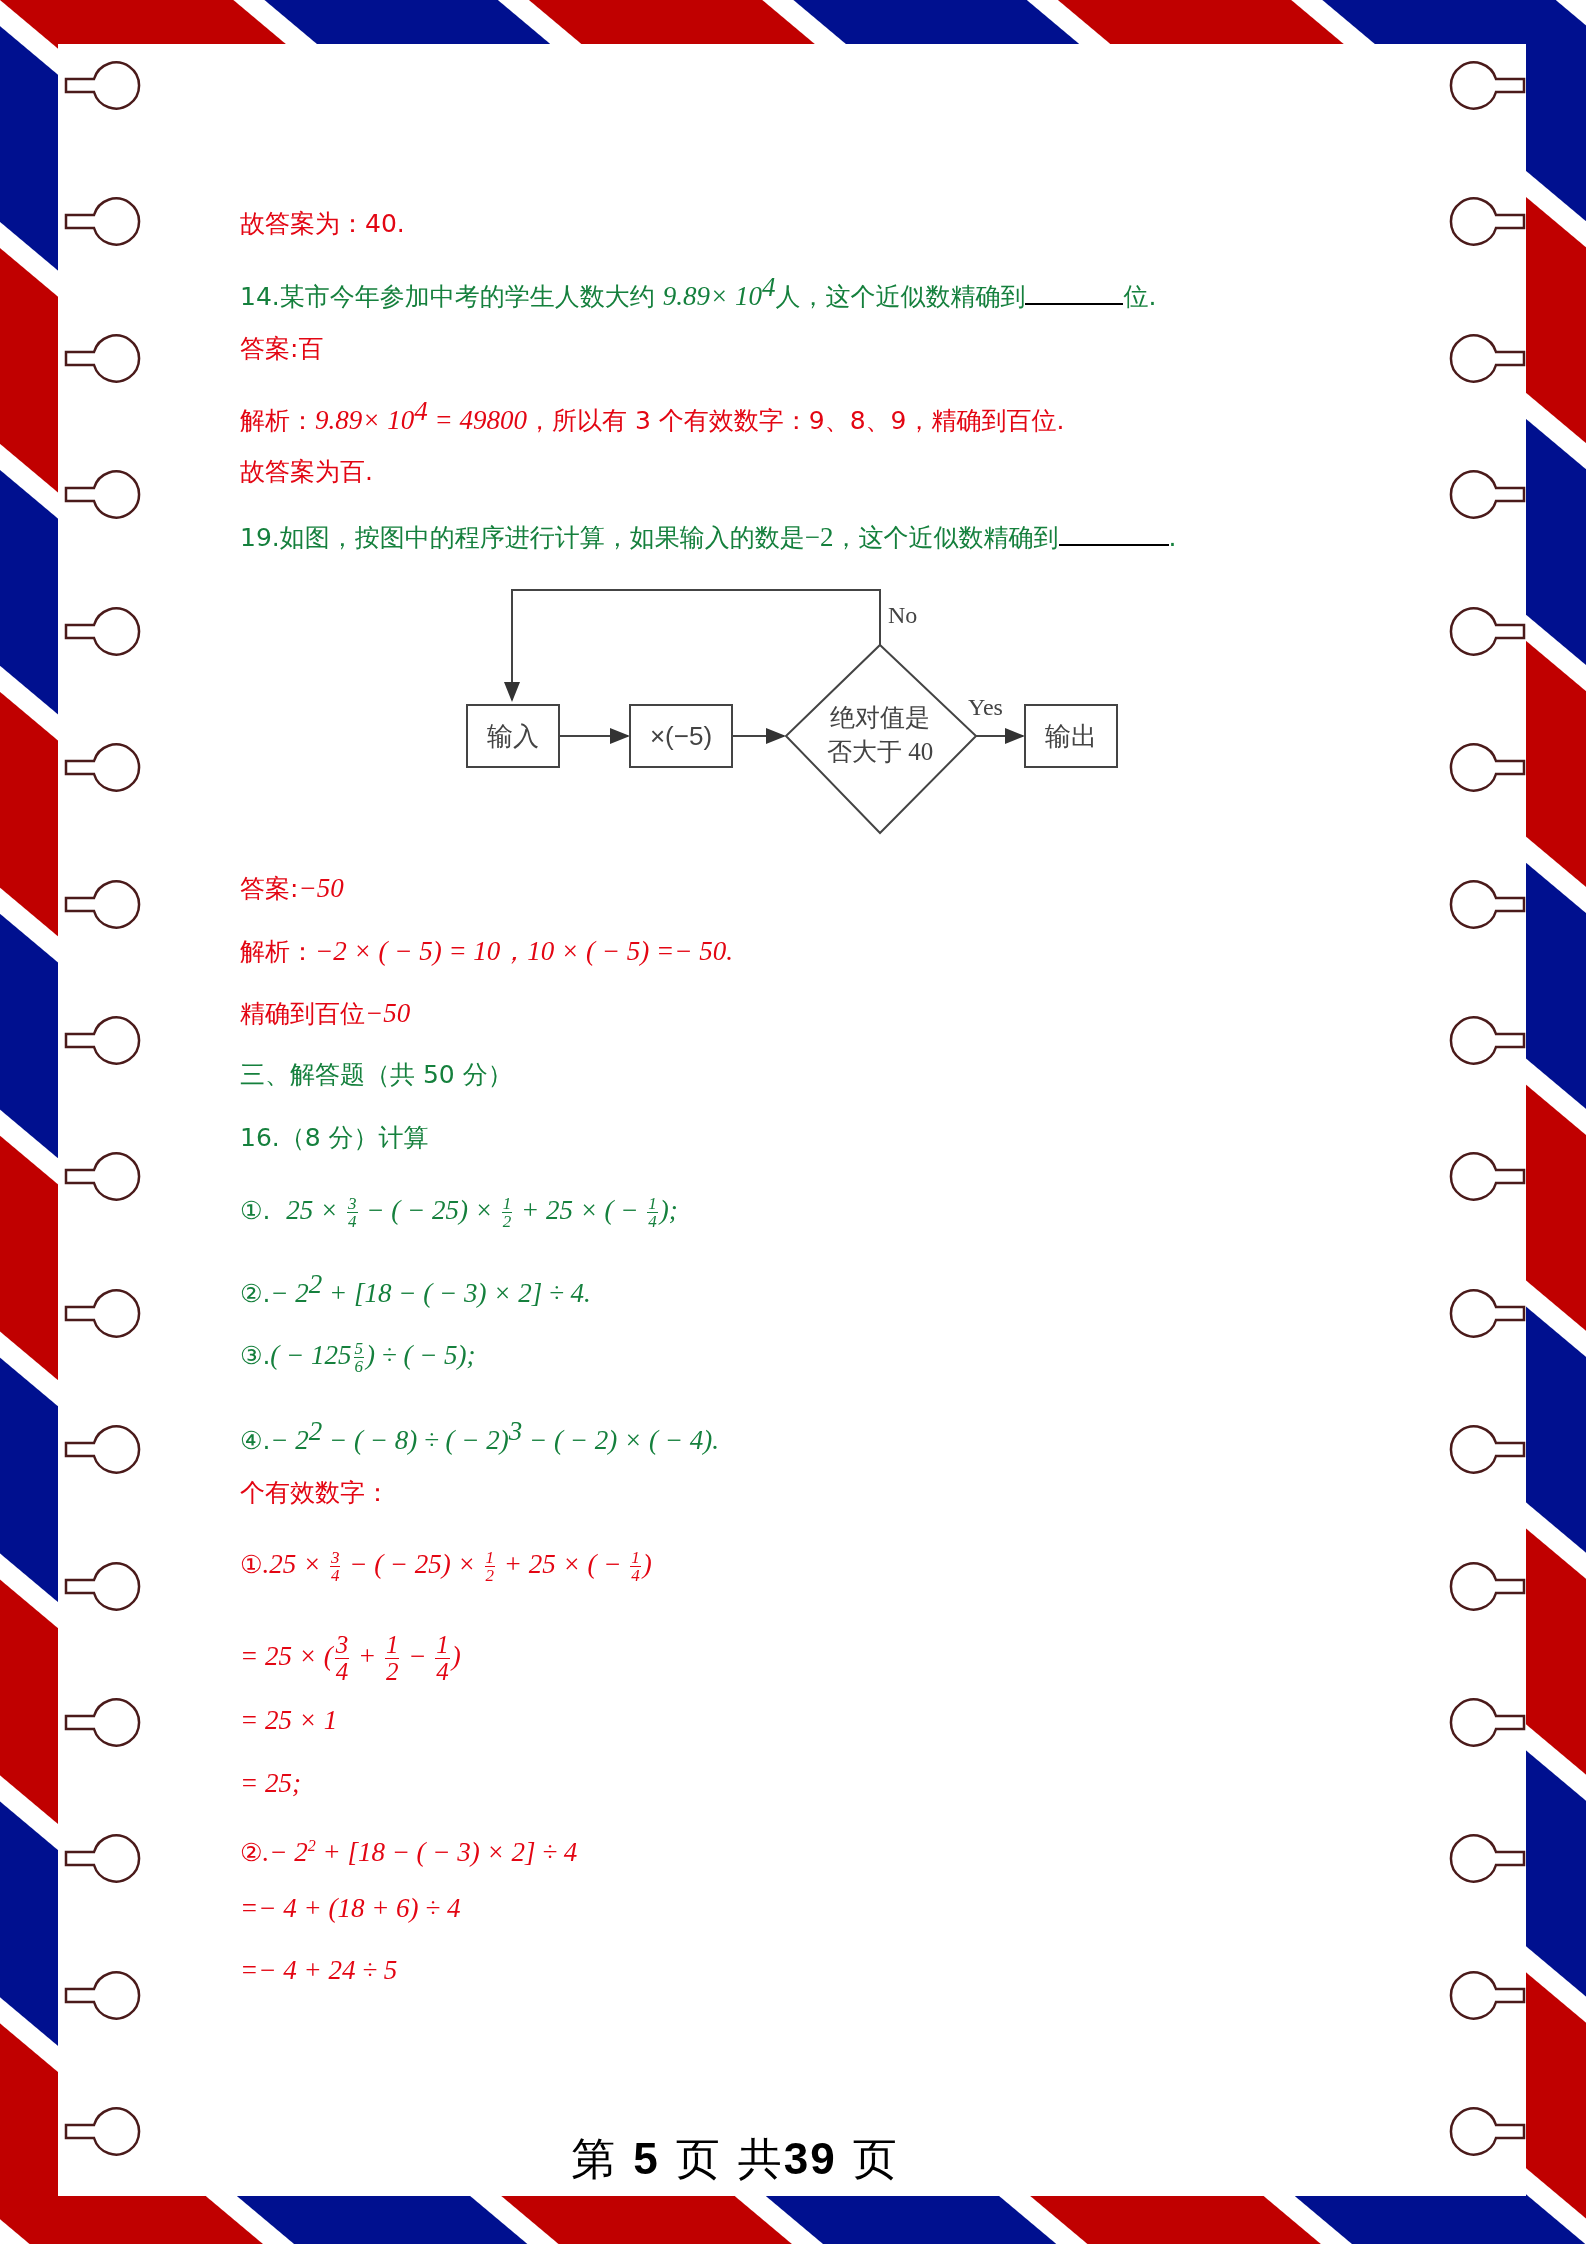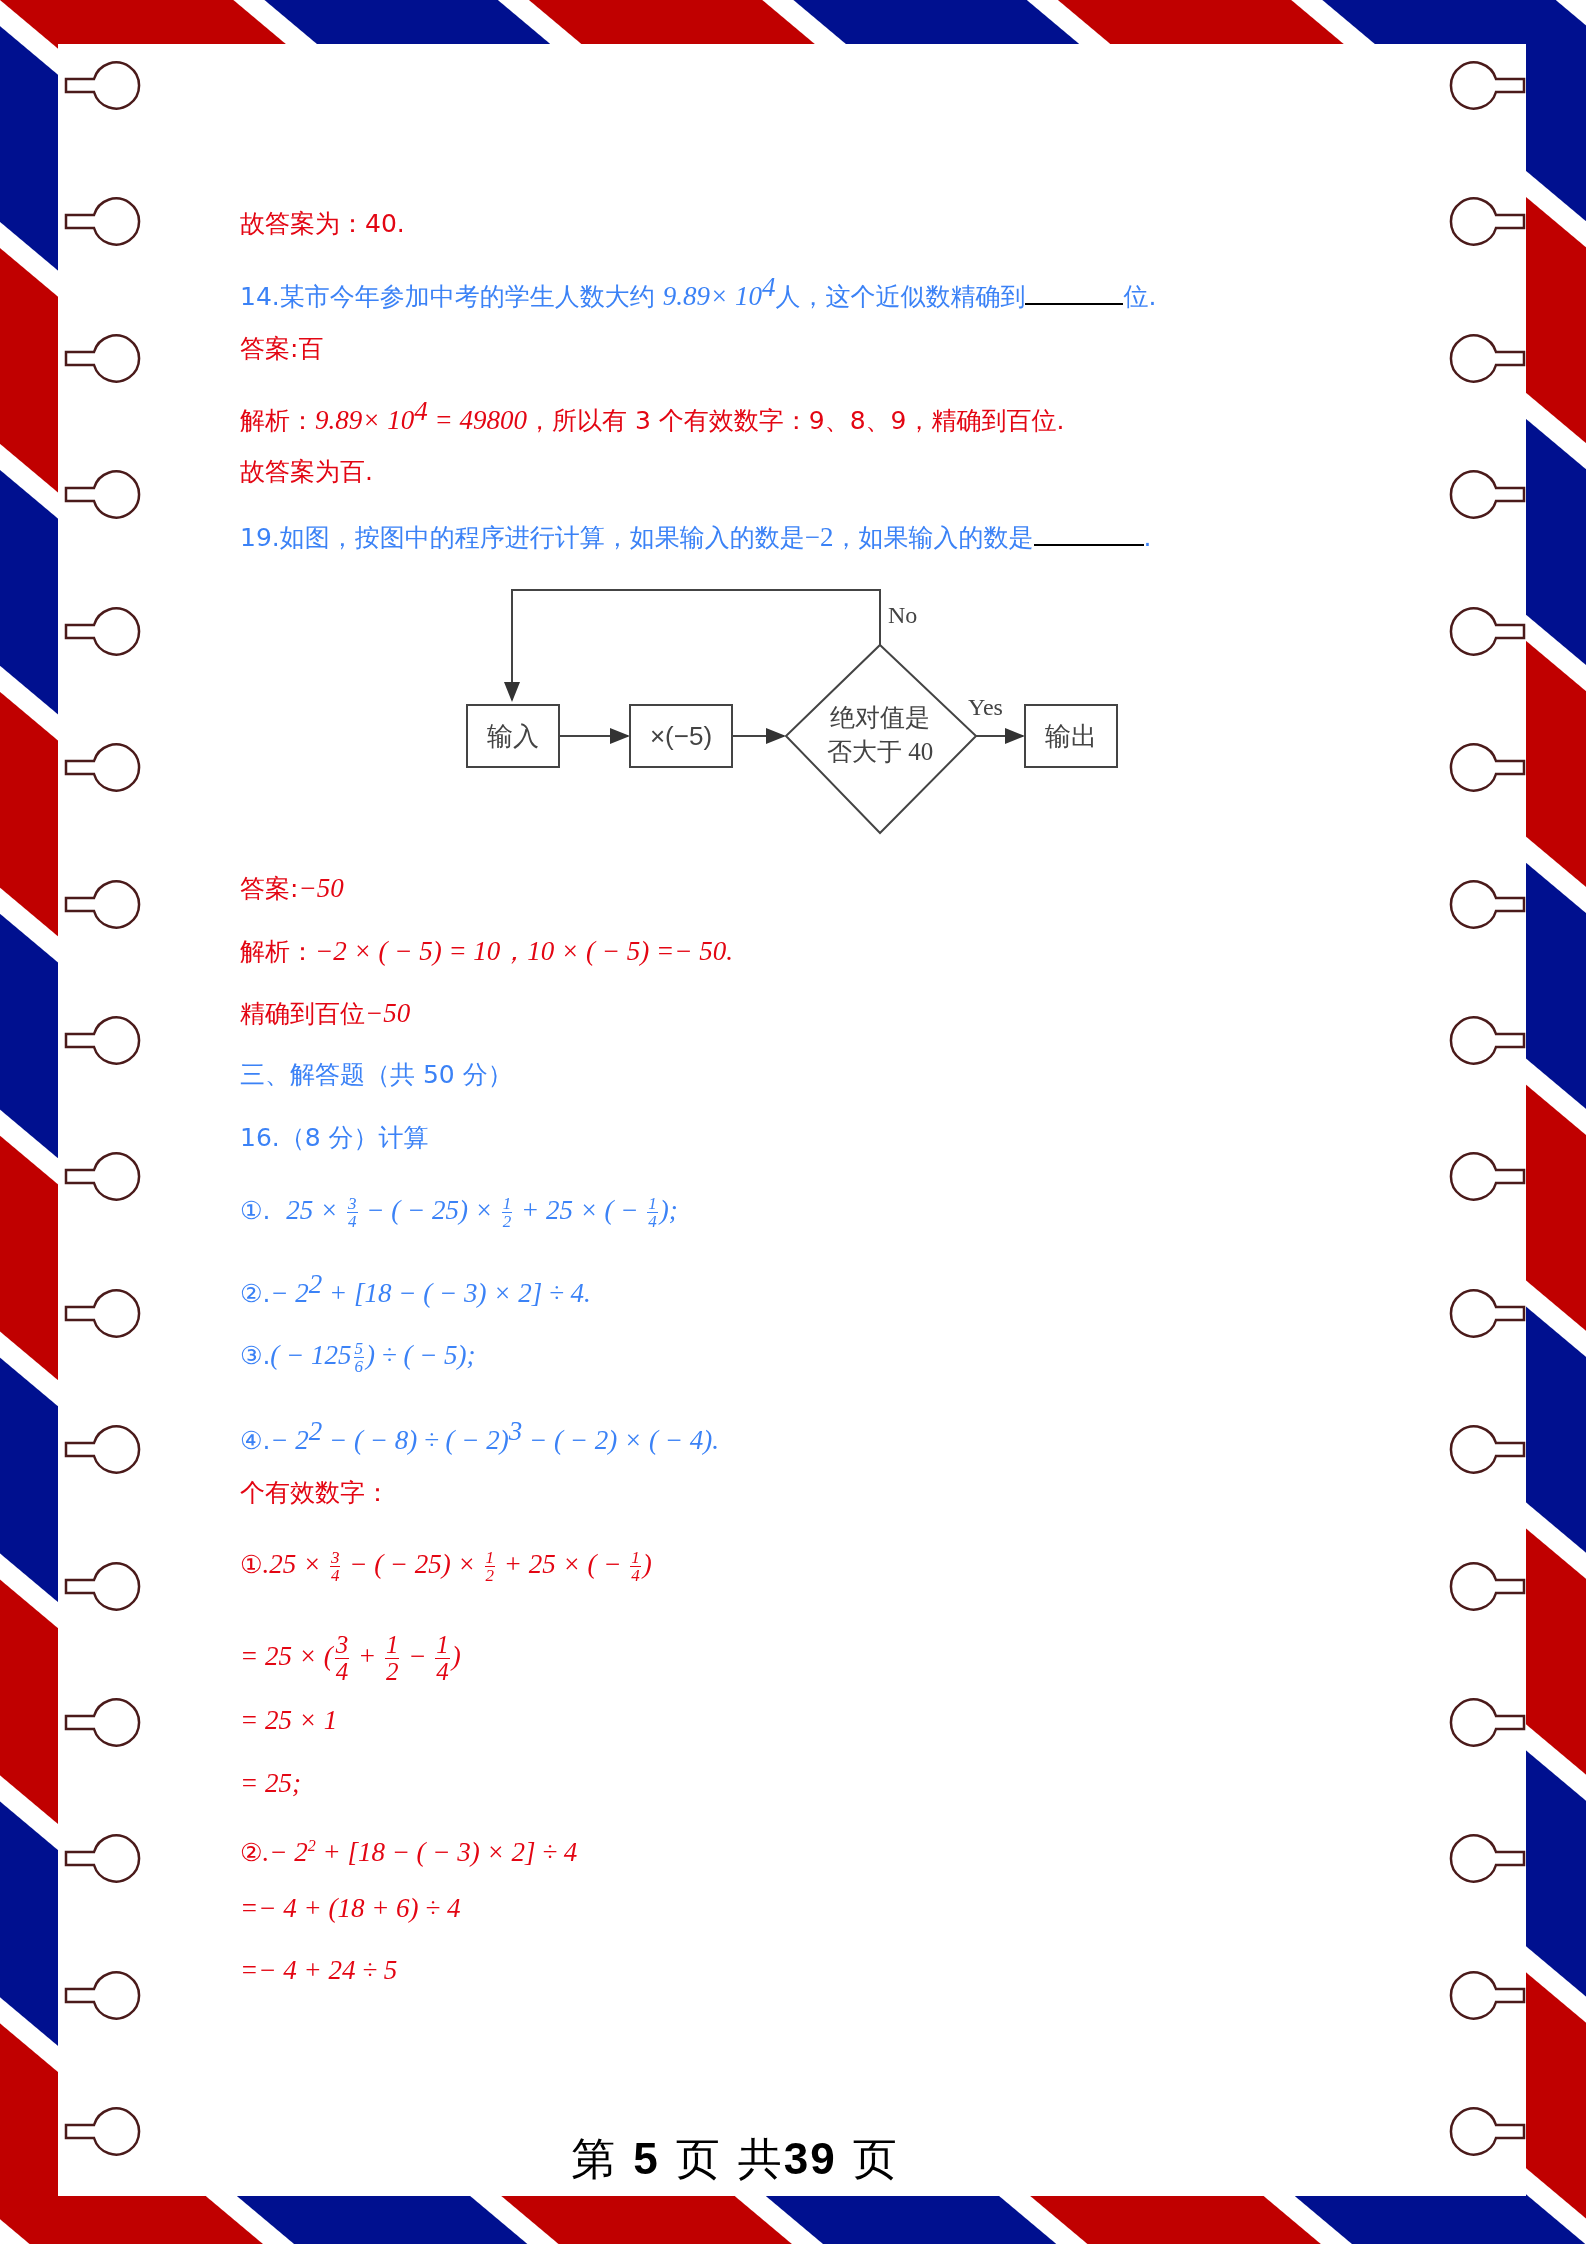--- a/index.html
+++ b/index.html
@@ -2,21 +2,21 @@
 <html><head>
 <meta charset="utf-8">
 <style>
   html, body { margin:0; padding:0; }
   body { width:1586px; height:2244px; position:relative; overflow:hidden; background:#fff;
          font-family:"DejaVu Sans", "Liberation Sans", sans-serif; }
   .border { position:absolute; inset:0; z-index:0; }
   .paper { position:absolute; left:58px; top:44px; width:1468px; height:2152px; background:#fff; z-index:1; }
   .hole { position:absolute; z-index:2; }
   .content { position:absolute; left:240px; top:0; width:1040px; z-index:3; }
-  .line { position:absolute; left:0; white-space:nowrap; font-size:25px; line-height:34px; color:#3b82f6; }
+  .line { position:absolute; left:0; white-space:nowrap; font-size:25px; line-height:34px; color:#15803d; }
   .red { color:#e30613; }
   .math { font-family:"Liberation Serif", "DejaVu Serif", serif; font-style:italic; font-size:27px; }
   .frac { display:inline-flex; flex-direction:column; vertical-align:middle; text-align:center; font-size:17px; line-height:17px; margin:0 2px; }
   .frac .num { border-bottom:1.5px solid currentColor; padding:0 1px; }
   .frac.big { font-size:25px; line-height:26px; }
   .blank { display:inline-block; border-bottom:2px solid #000; vertical-align:baseline; height:20px; }
   sup { font-size:16px; }
   .diagram { position:absolute; left:460px; top:585px; z-index:3; }
   .footer { position:absolute; top:2130px; left:0; width:1470px; text-align:center; font-size:44px; z-index:3;
             font-family:"DejaVu Serif", "Liberation Serif", serif; letter-spacing:2px; }
@@ -143,21 +143,21 @@
   <div class="line" style="top:270px">
     <span>14.</span><span>某市今年参加中考的学生人数大约 </span><span class="math">9.89× 10</span><sup class="math">4</sup><span>人，这个近似数精确到</span><span class="blank" style="width:98px"></span><span>位.</span>
   </div>
   <div class="line red" style="top:332px">答案:百</div>
   <div class="line red" style="top:394px">
     <span>解析：</span><span class="math">9.89× 10</span><sup class="math">4</sup><span class="math"> = 49800</span><span>，所以有 3 个有效数字：9、8、9，精确到百位.</span>
   </div>
   <div class="line red" style="top:455px">故答案为百.</div>
 
   <div class="line" style="top:520px">
-    <span>19.</span><span>如图，按图中的程序进行计算，如果输入的数是</span><span class="math" style="font-style:normal">−2</span><span>，如果输入的数是</span><span class="blank" style="width:110px"></span><span>.</span>
+    <span>19.</span><span>如图，按图中的程序进行计算，如果输入的数是</span><span class="math" style="font-style:normal">−2</span><span>，这个近似数精确到</span><span class="blank" style="width:110px"></span><span>.</span>
   </div>
 
   <div class="line red" style="top:871px">
     <span>答案:</span><span class="math">−50</span>
   </div>
   <div class="line red" style="top:934px">
     <span>解析：</span><span class="math">−2 × ( − 5) = 10，10 × ( − 5) =− 50.</span>
   </div>
   <div class="line red" style="top:996px">
     <span>精确到百位</span><span class="math">−50</span>

